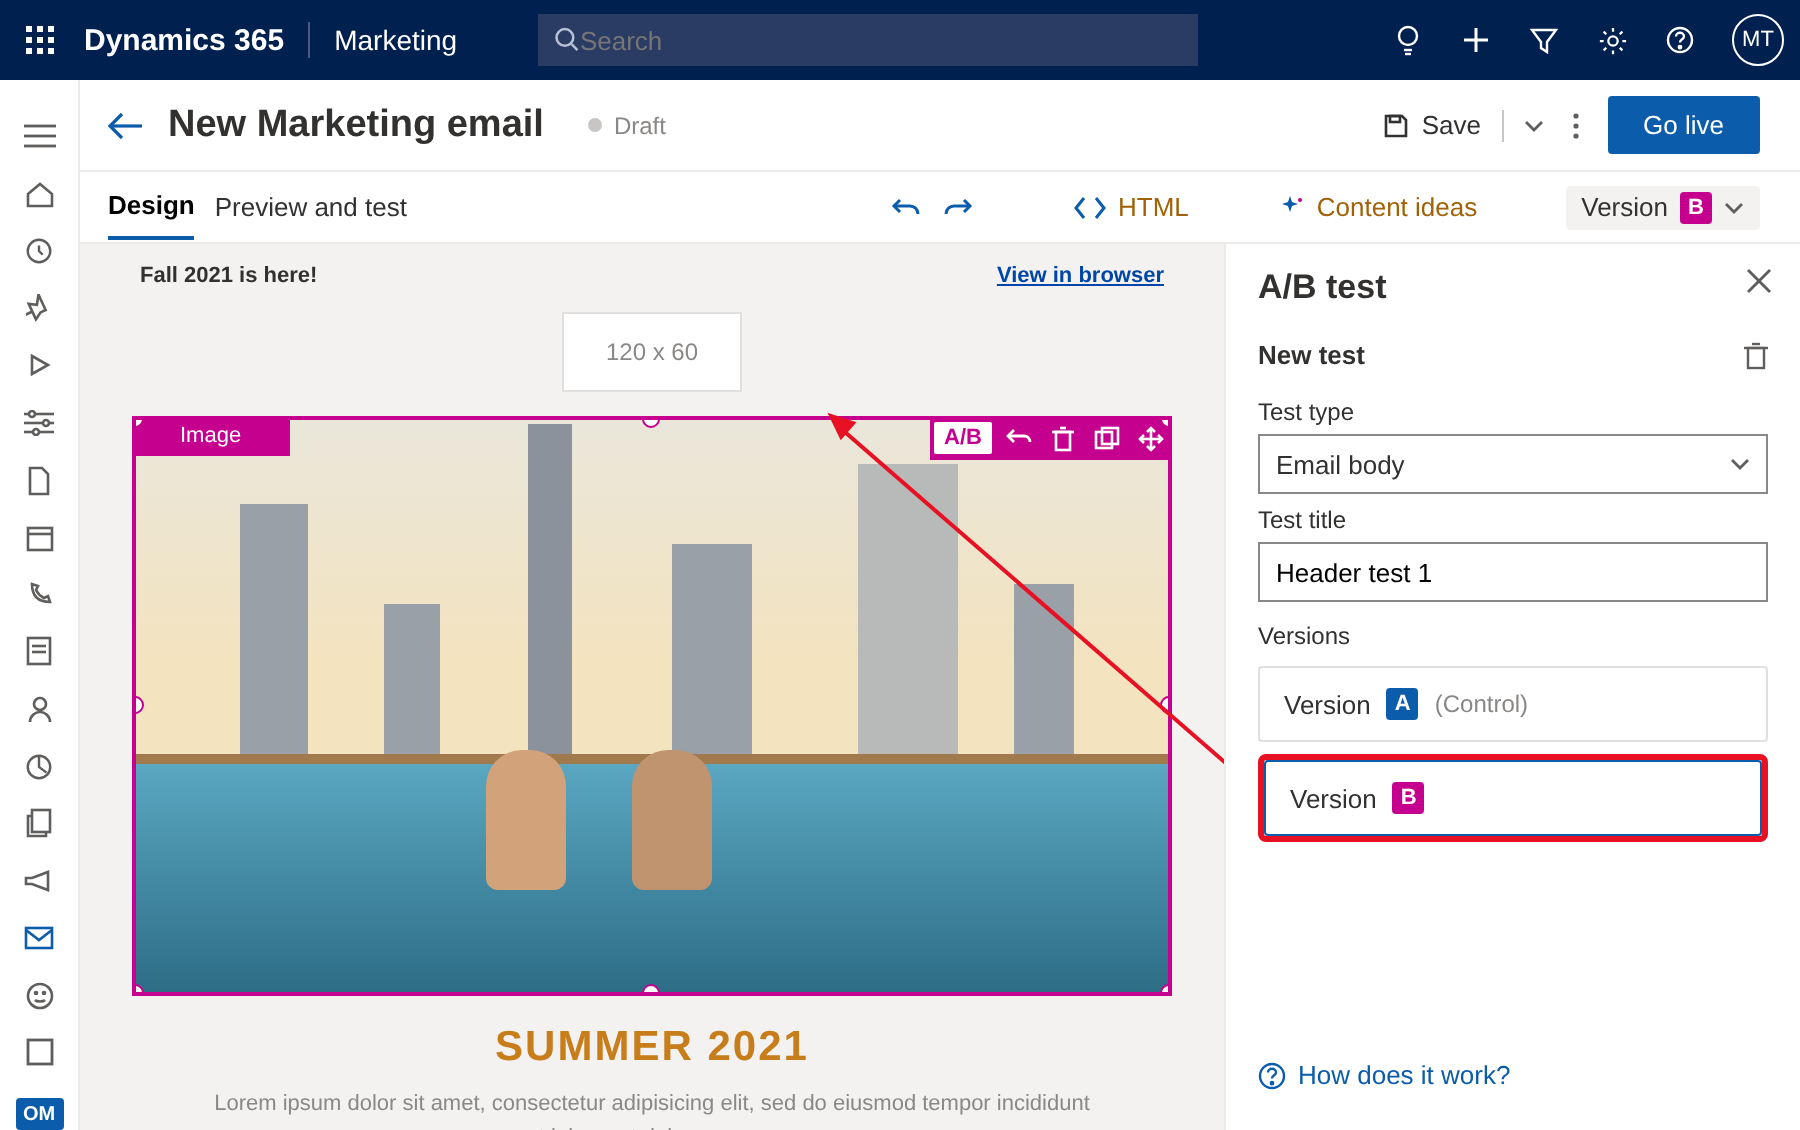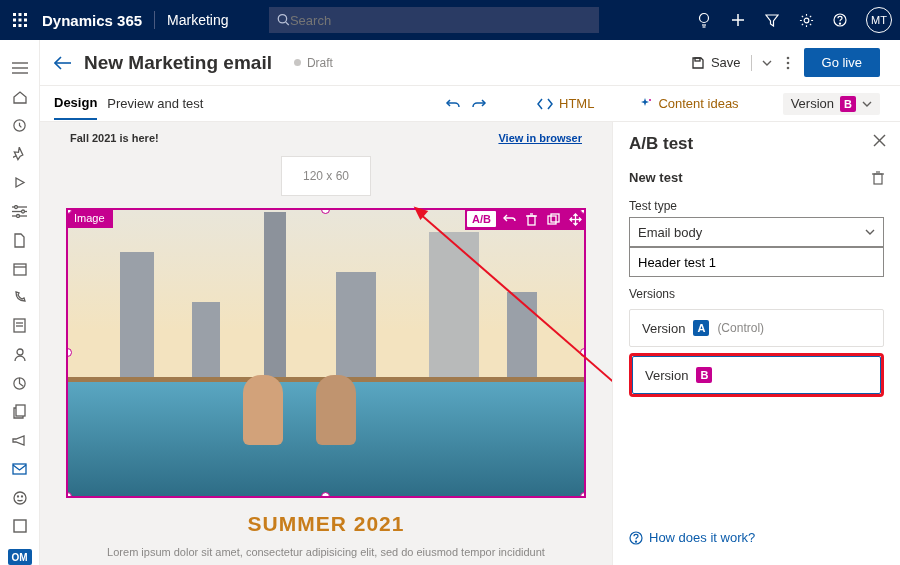--- a/index.html
+++ b/index.html
@@ -64,21 +64,21 @@
 .p1 { left:34%; background:#d2a27a; }
 .p2 { left:48%; background:#c0946f; }
 .building { position:absolute; bottom:40%; background:#9aa0a8; }
 .b1 { left:10%; width:34px; height:130px; }
 .b2 { left:24%; width:28px; height:80px; }
 .b3 { left:38%; width:22px; height:170px; background:#8c929b; }
 .b4 { left:52%; width:40px; height:110px; }
 .b5 { left:70%; width:50px; height:150px; background:#b8baba; }
 .b6 { left:85%; width:30px; height:90px; }
 .edge { position:absolute; left:0; right:0; bottom:38%; height:10px; background:#a07a4d; }
-.imgtag { position:absolute; top:-2px; left:-2px; background:#c5008f; color:#fff; font-size:11px; padding:4px 8px; }
+.imgtag { position:absolute; top:-2px; left:-2px; background:#c5008f; color:#fff; font-size:11px; padding:4px 24px; }
 .imgtoolbar { position:absolute; top:-2px; right:-2px; background:#c5008f; color:#fff; display:flex; align-items:center; }
 .imgtoolbar .abtag { background:#fff; color:#c5008f; font-size:11px; font-weight:600; padding:2px 5px; margin:2px; border-radius:1px; }
 .imgtoolbar .ti { width:22px; height:22px; display:flex; align-items:center; justify-content:center; }
 .handle { position:absolute; width:9px; height:9px; background:#fff; border:1.5px solid #c5008f; border-radius:50%; }
 .h-tl{top:-5px;left:-5px}.h-tr{top:-5px;right:-5px}.h-bl{bottom:-5px;left:-5px}.h-br{bottom:-5px;right:-5px}
 .h-t{top:-5px;left:50%;margin-left:-5px}.h-b{bottom:-5px;left:50%;margin-left:-5px}
 .h-l{left:-5px;top:50%;margin-top:-5px}.h-r{right:-5px;top:50%;margin-top:-5px}
 .emailh2 { text-align:center; color:#c87d1b; font-weight:700; font-size:21px; margin:14px 0 8px; letter-spacing:1px; }
 .emailp  { text-align:center; color:#8a8886; font-size:11px; padding:0 40px; line-height:1.5; }
 
@@ -448,20 +448,21 @@
         </div>
 
         <label>Test type</label>
         <div class="select">
           <span>Email body</span>
           <svg width="10" height="6" viewBox="0 0 10 6">
               <polyline points="1,1 5,5 9,1" fill="none" stroke="#605e5c" stroke-width="1.4"></polyline>
             </svg>
         </div>
 
+        <label>Test title</label>
         <input type="text" value="Header test 1" style="">
 
         <label style="margin-top:10px">Versions</label>
         <div class="versionsbox">
           <div class="vrow control">
             <span>Version</span>
             <span class="vbadge a">A</span>
             <span class="ctrl">(Control)</span>
           </div>
         </div>

